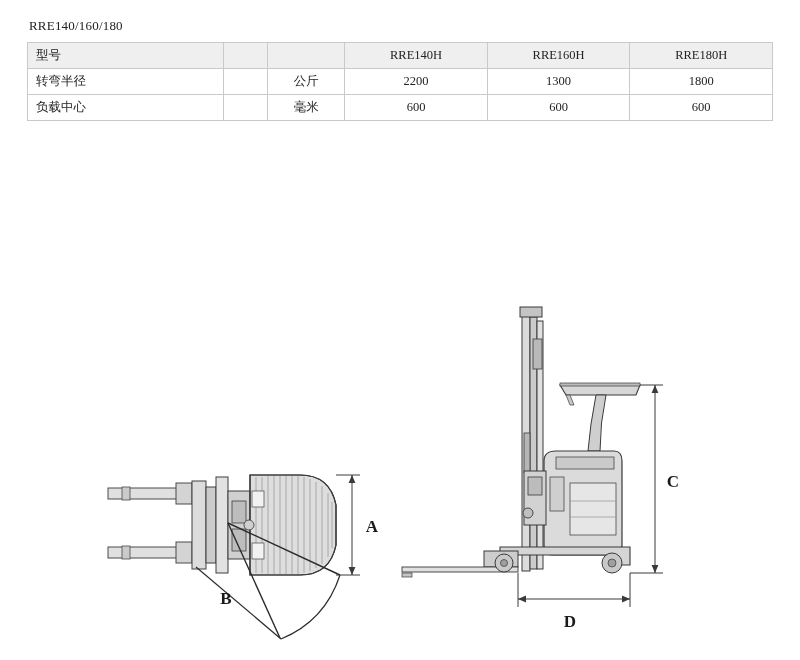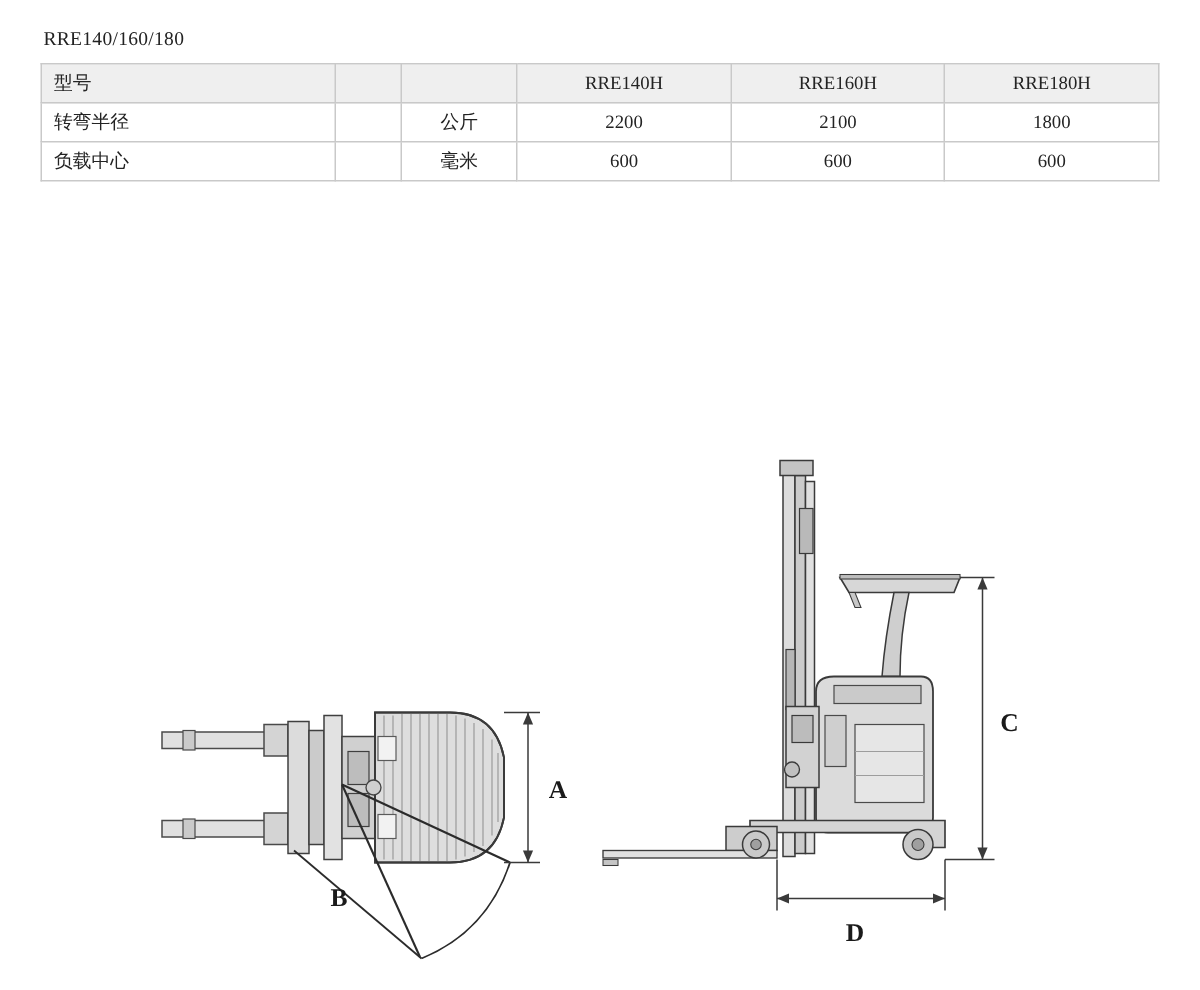--- a/index.html
+++ b/index.html
@@ -106,21 +106,21 @@
         <td class="c-val">RRE140H</td>
         <td class="c-val">RRE160H</td>
         <td class="c-val">RRE180H</td>
       </tr>
 
       <tr>
         <td class="c-label">转弯半径</td>
         <td class="c-letter"></td>
         <td class="c-unit">公斤</td>
         <td class="c-val">2200</td>
-        <td class="c-val">2100</td>
+        <td class="c-val">1300</td>
         <td class="c-val">1800</td>
       </tr>
 
       <tr>
         <td class="c-label">负载中心</td>
         <td class="c-letter"></td>
         <td class="c-unit">毫米</td>
         <td class="c-val">600</td>
         <td class="c-val">600</td>
         <td class="c-val">600</td>

